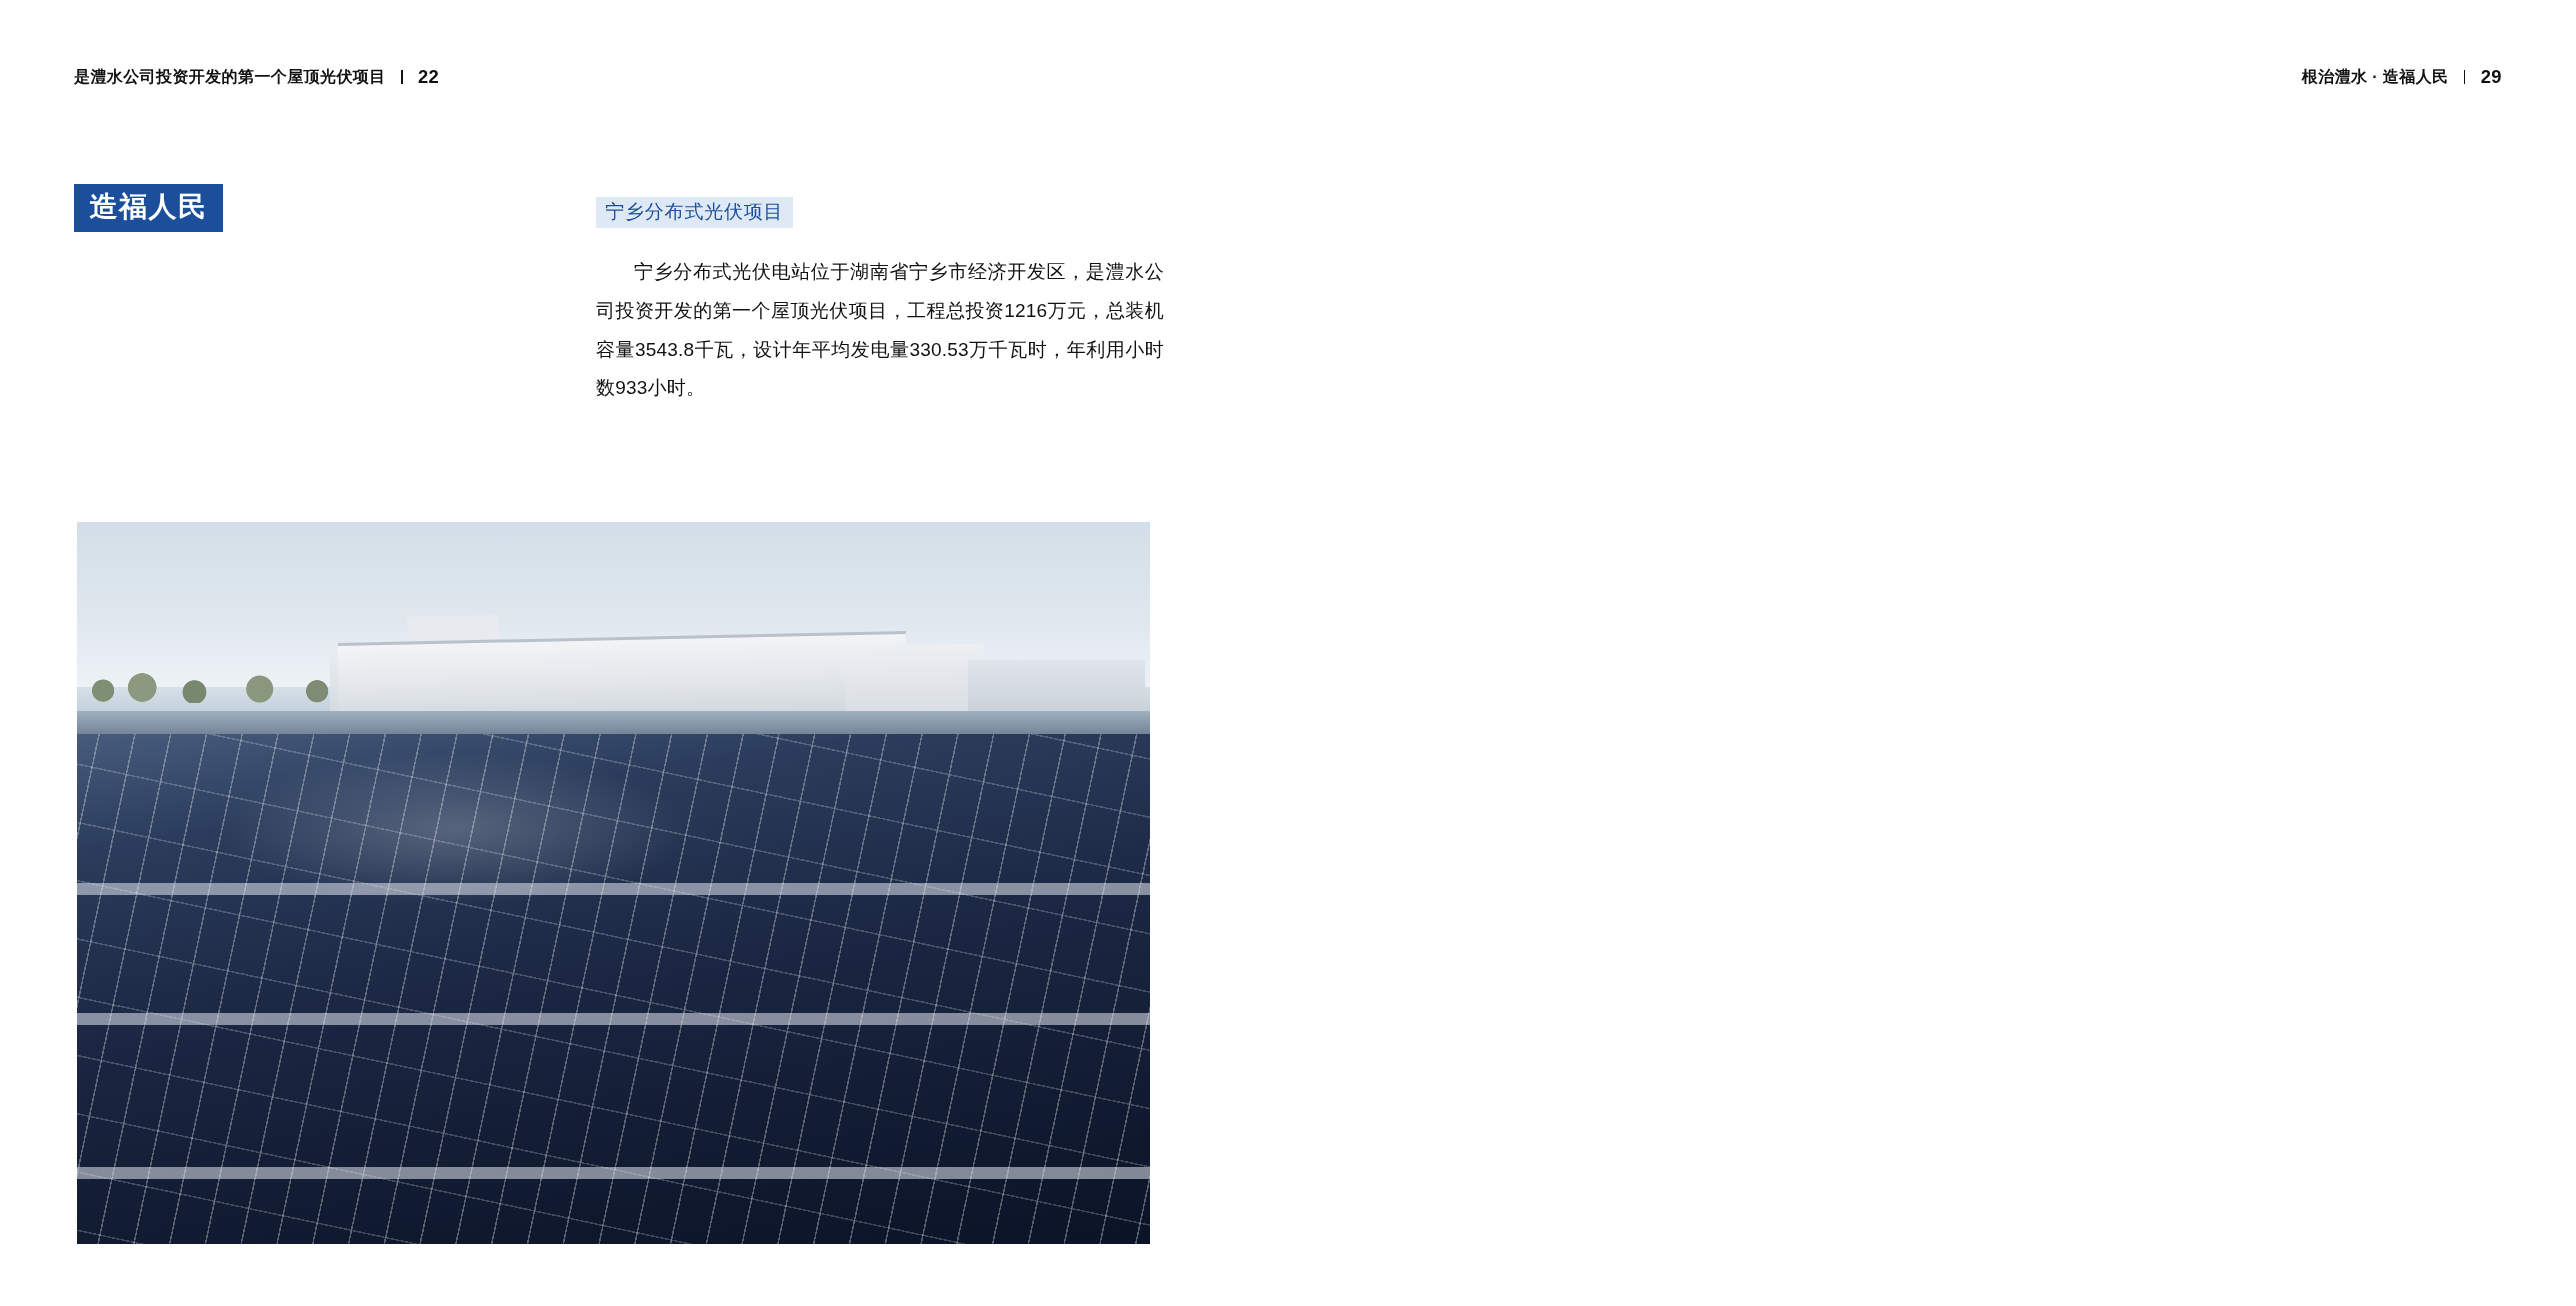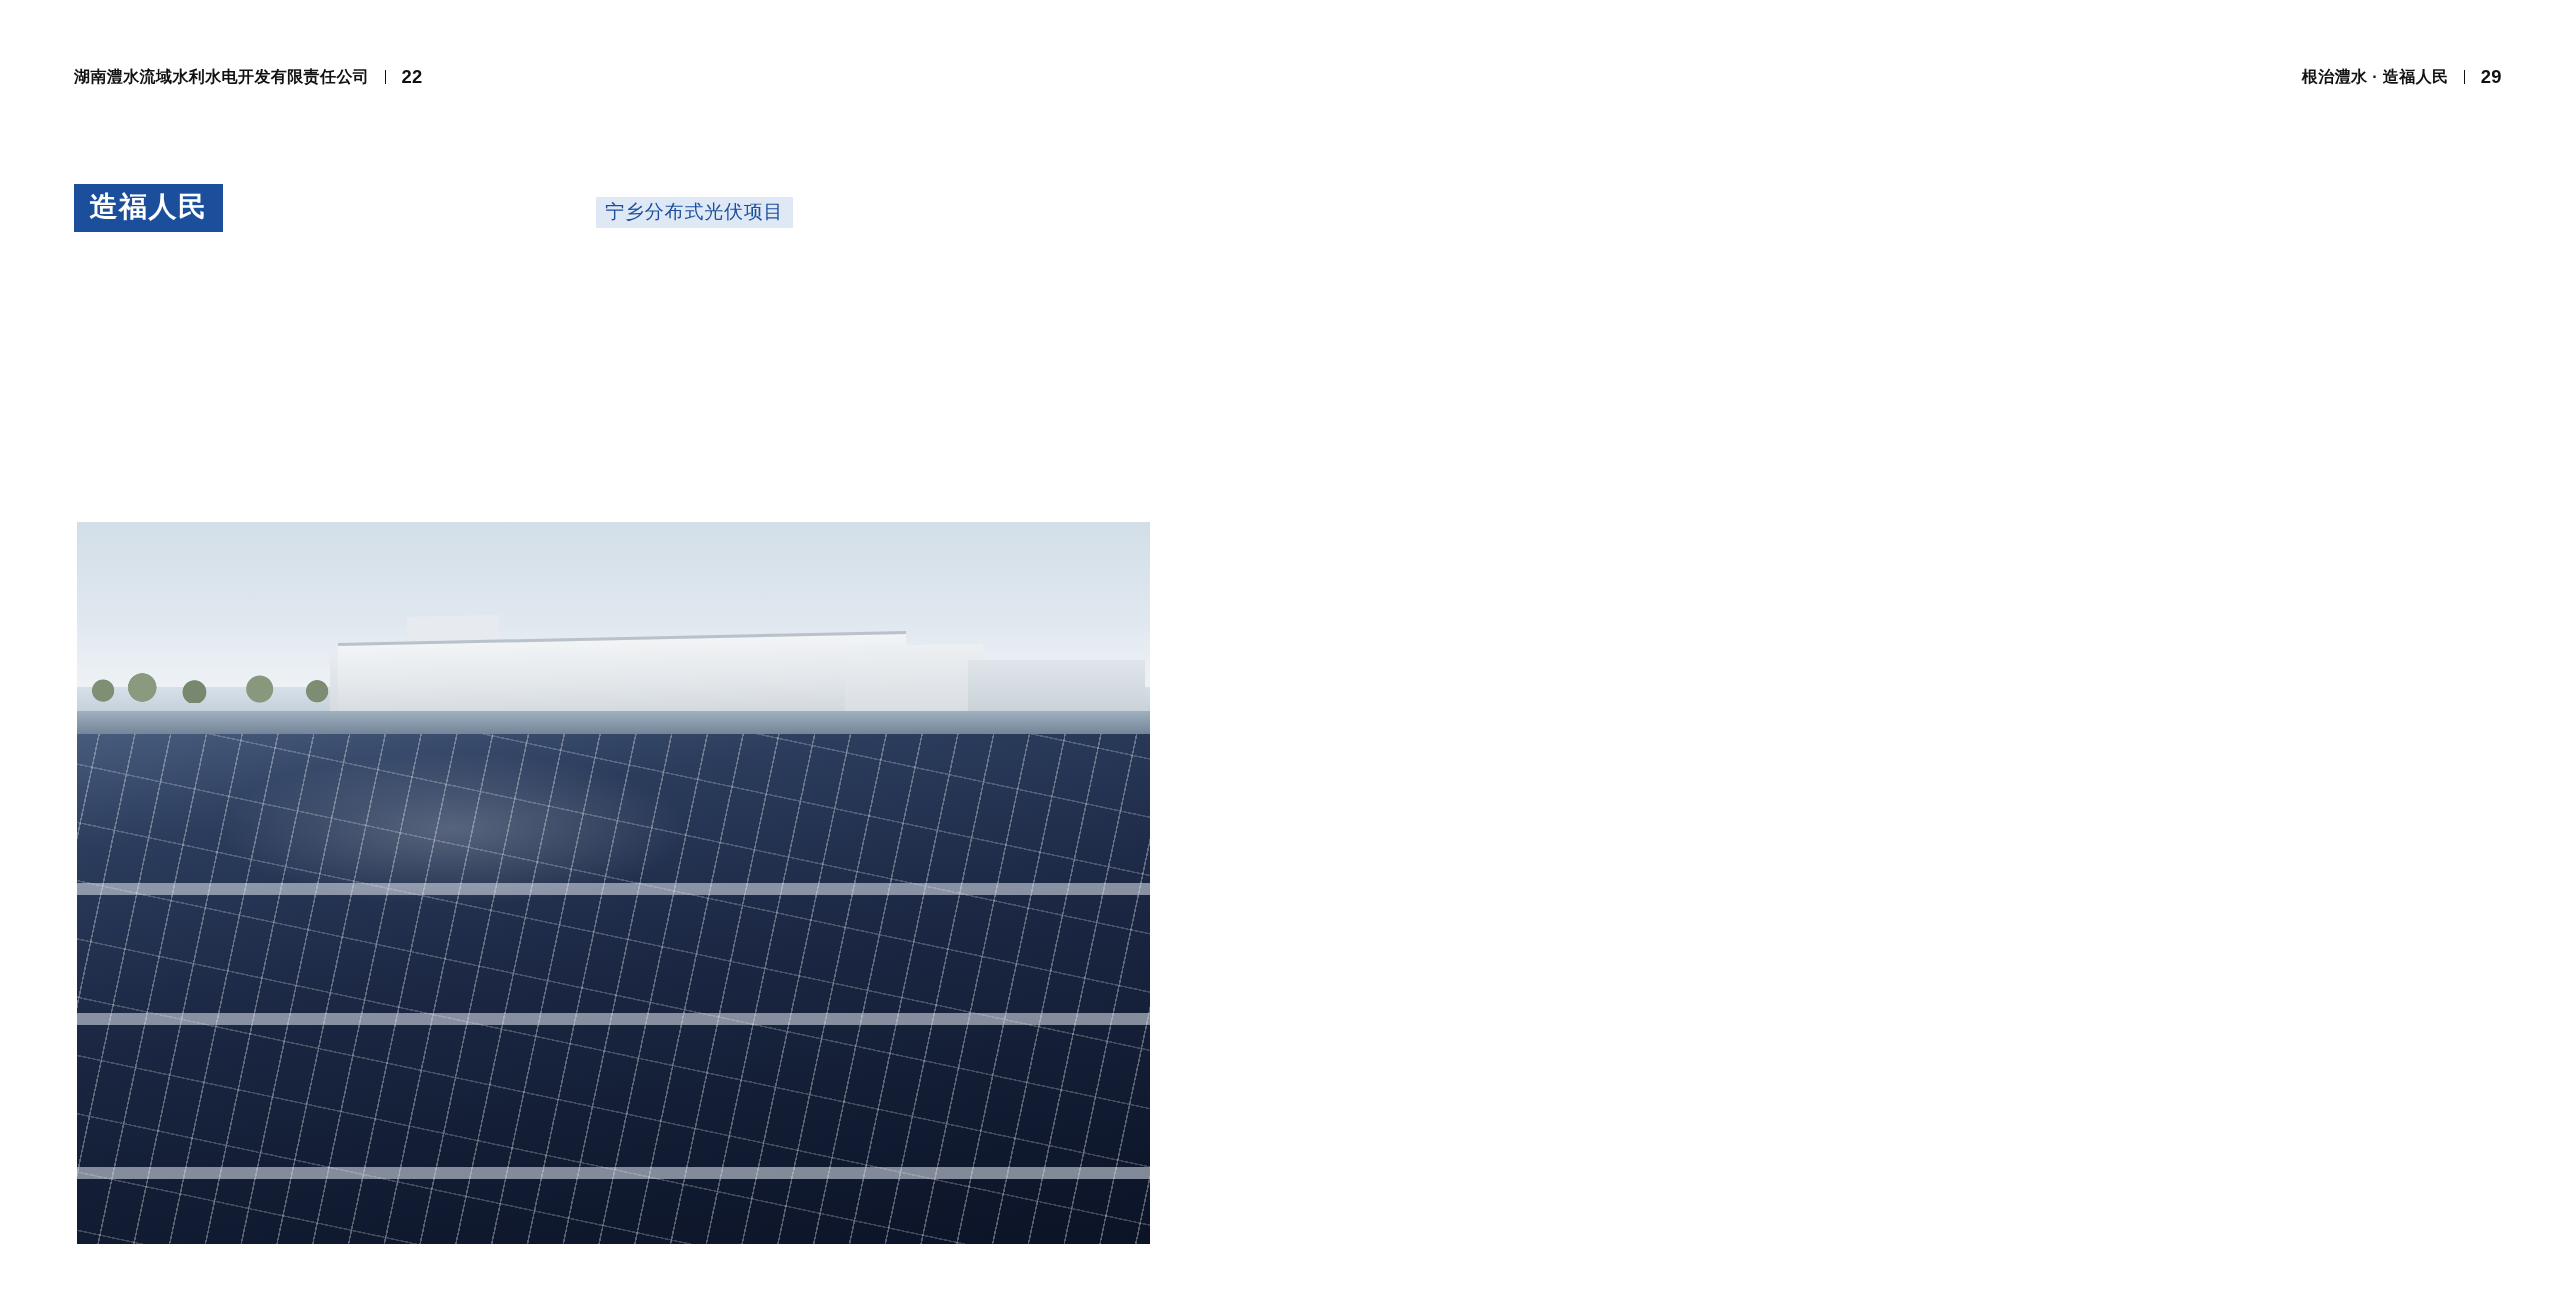--- a/index.html
+++ b/index.html
@@ -172,29 +172,32 @@
   }
 </style>
 </head>
 <body>
 
 <div class="spread">
 
   <div class="page page-left">
 
     <div class="runhead runhead-left">
-      <span>湖南澧水流域水利水电开发有限责任公司</span>
+      <span>是澧水公司投资开发的第一个屋顶光伏项目</span>
       <span class="sep"></span>
       <span class="pg">22</span>
     </div>
 
     <div class="section-tag" id="photovoltaic-tag">造福人民</div>
 
     <div class="subtitle" id="ningxiang-subtitle">宁乡分布式光伏项目</div>
 
+    <div class="body-col" id="pv-paragraph">
+      <p>宁乡分布式光伏电站位于湖南省宁乡市经济开发区，是澧水公司投资开发的第一个屋顶光伏项目，工程总投资1216万元，总装机容量3543.8千瓦，设计年平均发电量330.53万千瓦时，年利用小时数933小时。</p>
+    </div>
 
     <div class="photo" id="solar-photo">
       <div class="horizon-sky"></div>
       <div class="treeline"></div>
       <div class="bldg-left"></div>
       <div class="bldg-tower"></div>
       <div class="bldg-main"></div>
       <div class="bldg-right"></div>
       <div class="bldg-far"></div>
       <div class="roof-strip"></div>

